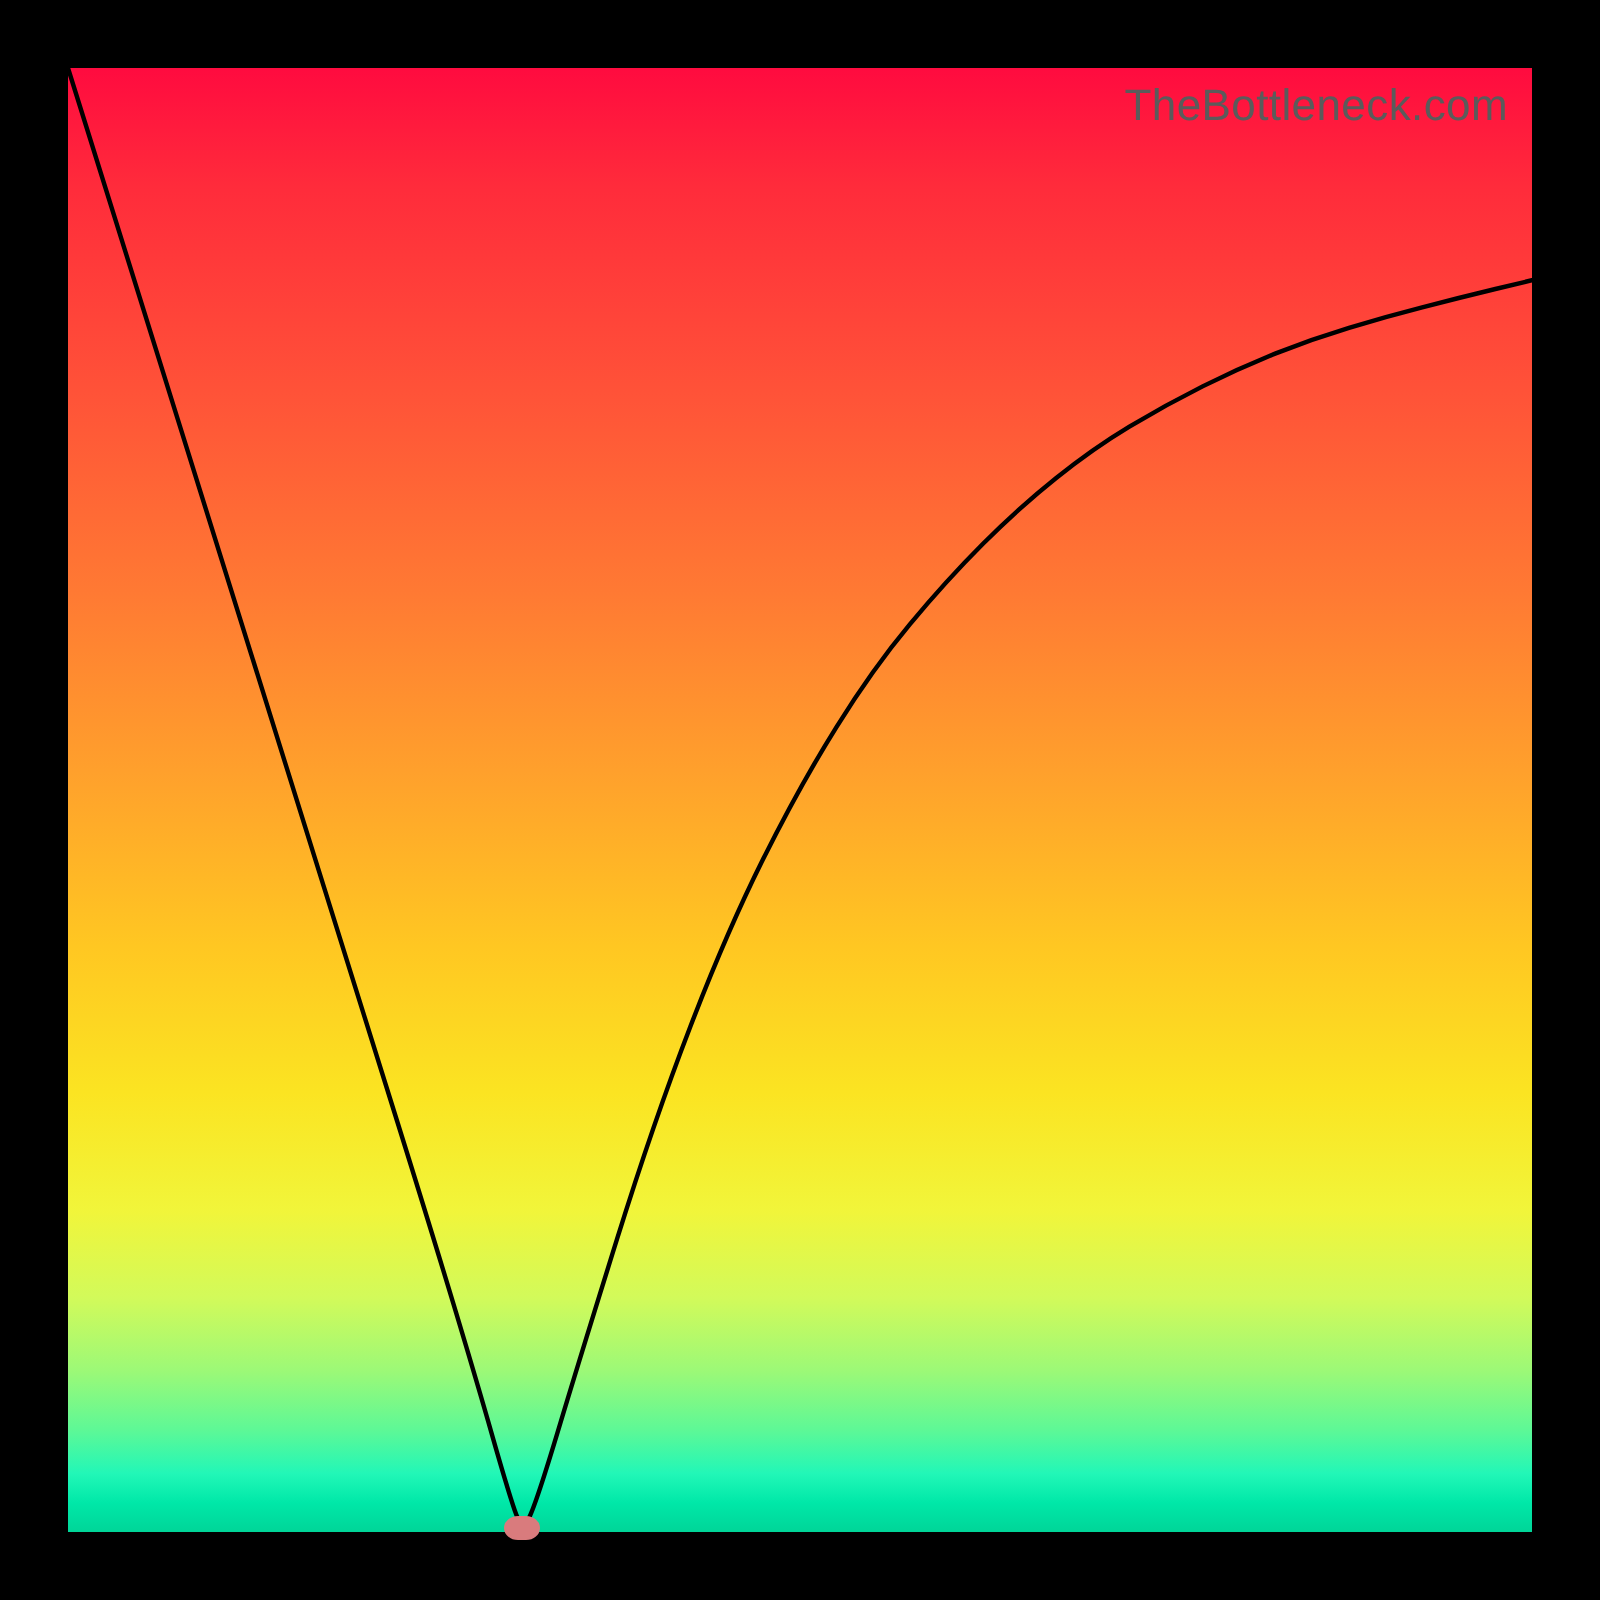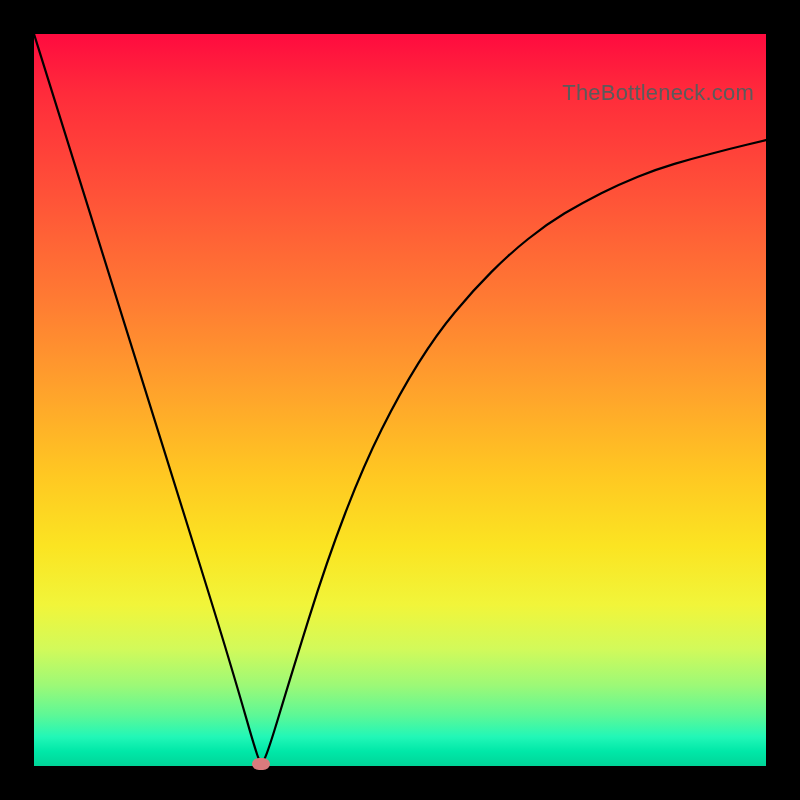--- a/index.html
+++ b/index.html
@@ -44,21 +44,20 @@
   }
   .watermark {
     position: absolute;
     top: 6px;
     right: 12px;
     color: #5b5b5b;
     font-size: 22px;
     font-weight: 500;
     letter-spacing: 0.2px;
     user-select: none;
-    margin-top: 40px;
   }
   .curve {
     position: absolute;
     inset: 0;
     width: 732px;
     height: 732px;
     pointer-events: none;
   }
   .curve path {
     fill: none;

